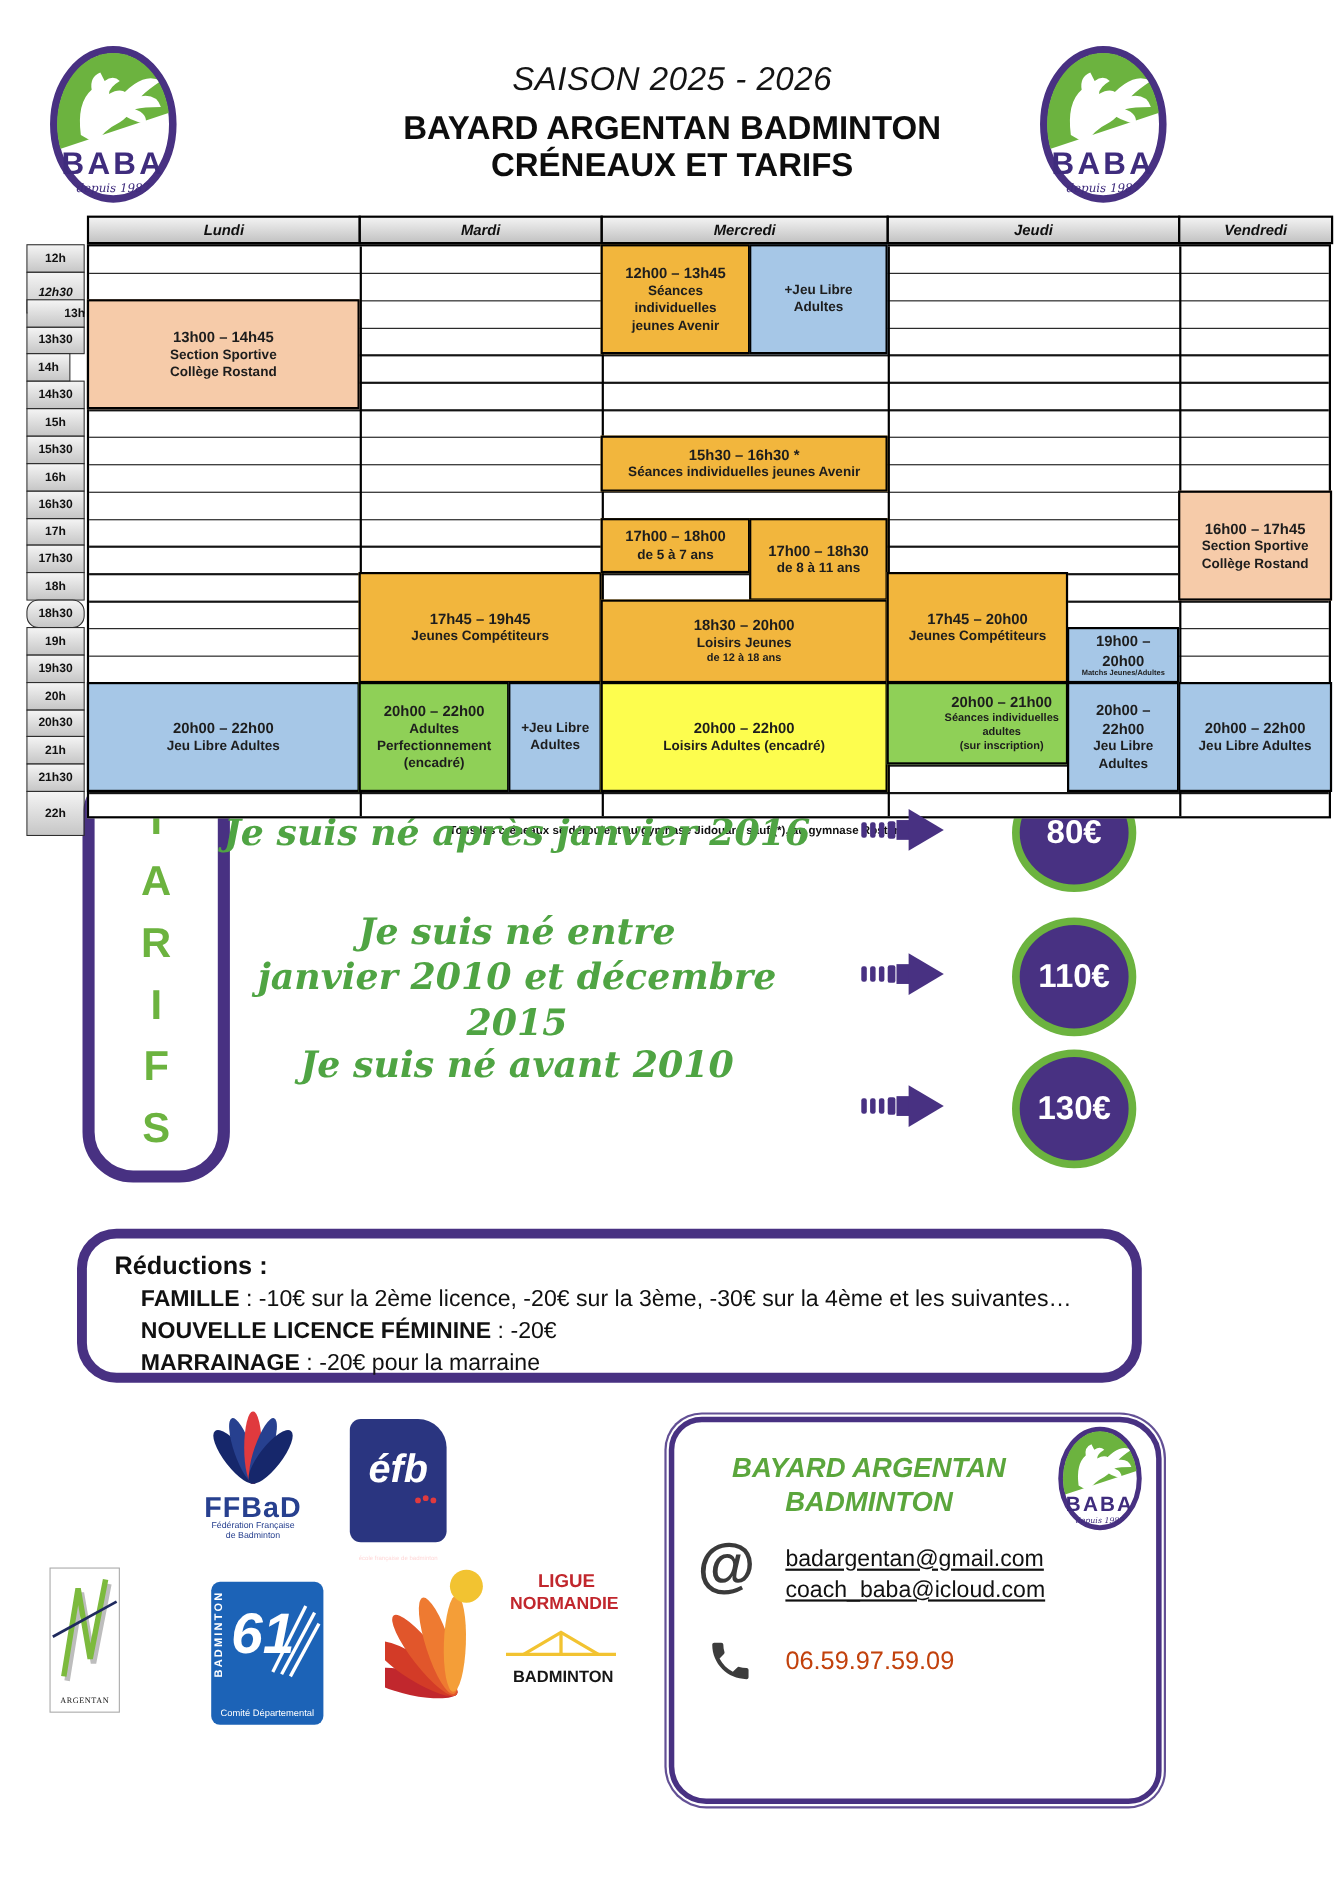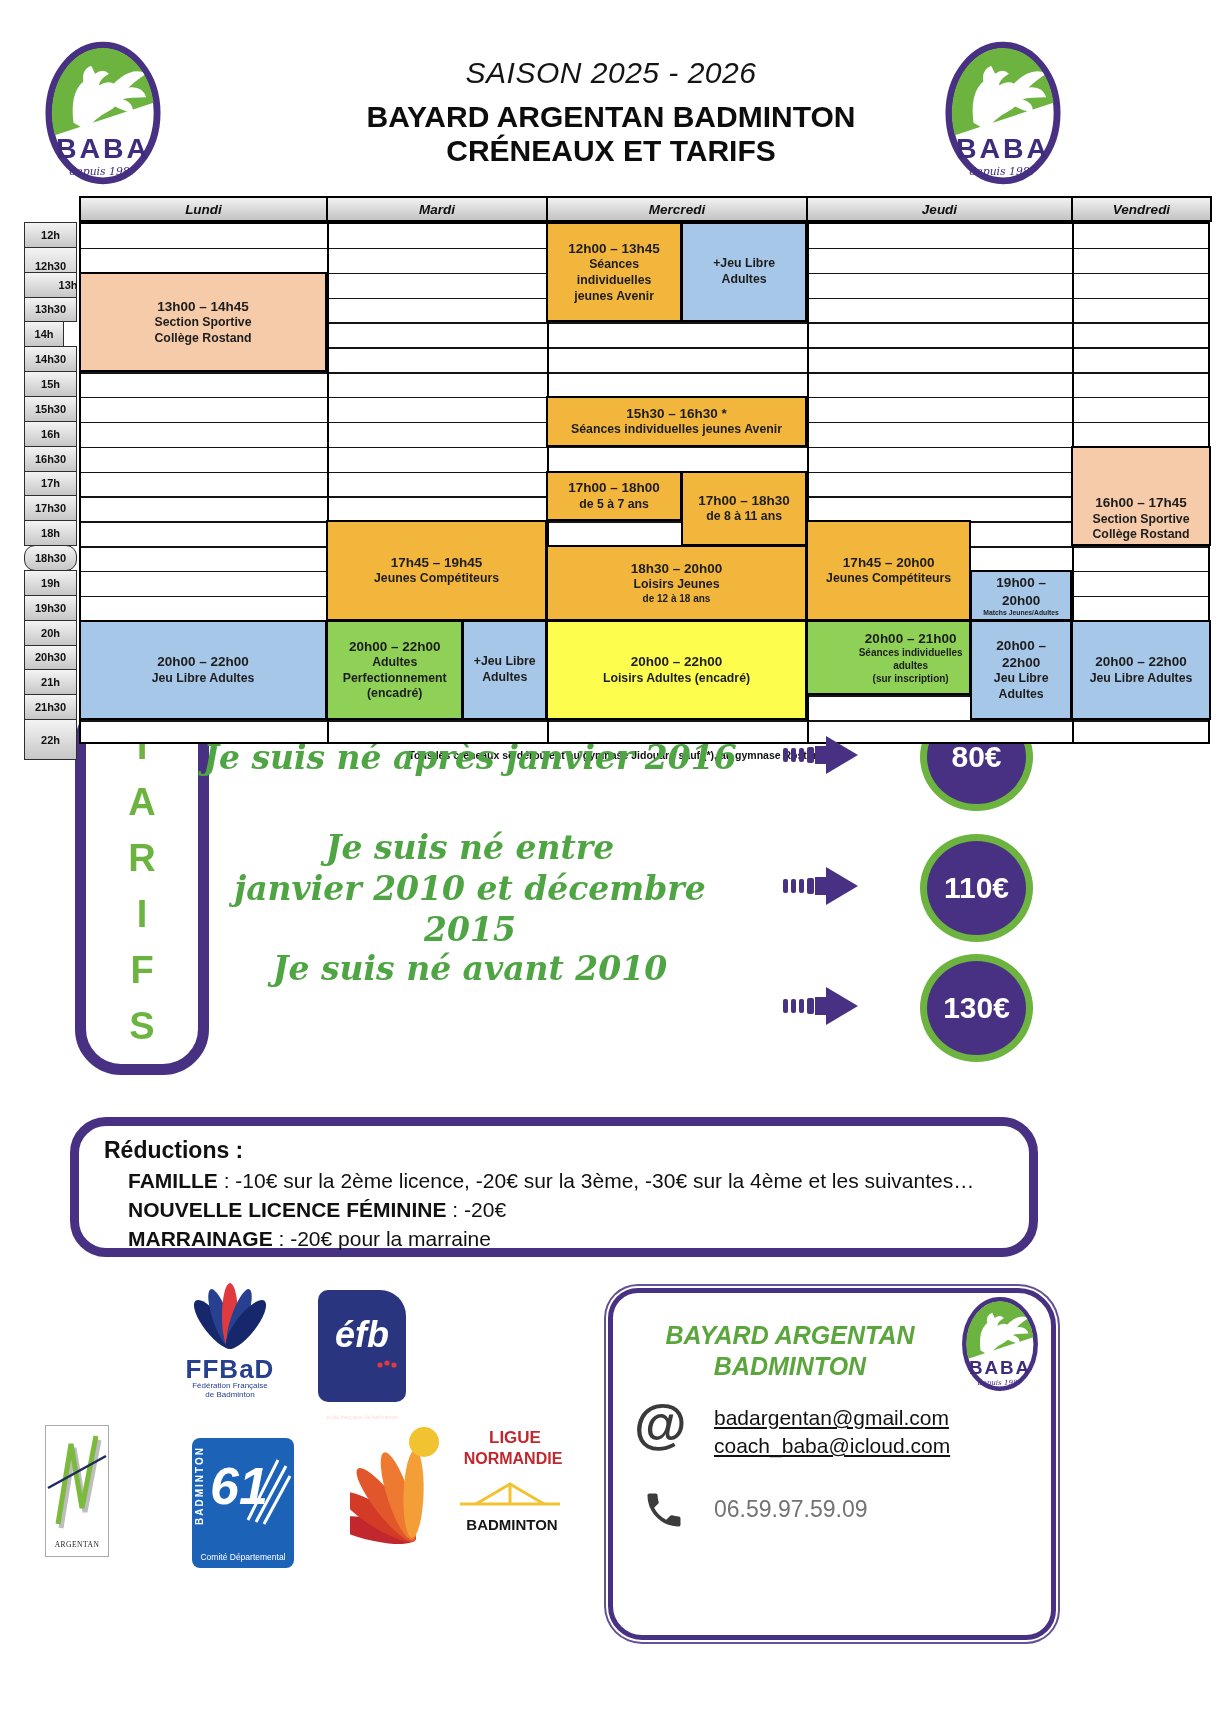--- a/index.html
+++ b/index.html
@@ -57,21 +57,21 @@
   
   .contact{position:absolute;left:608px;top:1288px;width:448px;height:352px;background:#fff;
        border:5px solid #483182;border-radius:30px 38px 30px 34px;box-sizing:border-box;
        box-shadow:0 0 0 2px #fff,0 0 0 4px rgba(72,49,130,.85)}
   .contact-title{position:absolute;left:640px;top:1320px;width:300px;text-align:center;
        color:#5BA63C;font-weight:bold;font-style:italic;font-size:25px;line-height:31px}
   .at-sign{position:absolute;left:634px;top:1392px;font-size:54px;font-weight:bold;color:#3a3a3a}
   .emails{position:absolute;left:714px;top:1404px;font-size:21px;line-height:28px}
   .emails a{color:#111;text-decoration:underline}
   .phone-icon{position:absolute;left:642px;top:1488px}
-  .phone-num{position:absolute;left:714px;top:1496px;font-size:23px;color:#737373}
+  .phone-num{position:absolute;left:714px;top:1496px;font-size:23px;color:#c2410c}
 
   .ffbad{position:absolute;left:148px;top:1283px;width:164px;height:132px;text-align:center}
   .ffbad-name{font-weight:bold;font-size:26px;color:#27408F;letter-spacing:1px;line-height:24px}
   .ffbad-sub{font-size:8px;color:#27408F;line-height:9px}
   .efb{position:absolute;left:318px;top:1290px;width:88px;height:112px;background:#2A3580;
        border-radius:10px 26px 10px 10px;text-align:center;color:#fff}
   .efb-name{font-style:italic;font-weight:bold;font-size:36px;margin-top:24px}
   .efb-sub{font-size:5.5px;color:#ffd9d9;margin-top:6px}
   .argentan{position:absolute;left:45px;top:1425px;width:64px;height:132px;background:#fff;
        border:1px solid #aaa;box-sizing:border-box;text-align:center}
@@ -124,21 +124,21 @@
     <text x="60" y="137" text-anchor="middle" font-family="DejaVu Serif, serif" font-style="italic" font-size="11" fill="#3F2C7D">depuis 1987</text>
   </svg></div>
 
   <div id="schedule">
       <div class="day-header" style="left: 79px; top: 196px; width: 249px; height: 26px;">Lundi</div>
       <div class="day-header" style="left: 326px; top: 196px; width: 222px; height: 26px;">Mardi</div>
       <div class="day-header" style="left: 546px; top: 196px; width: 262px; height: 26px;">Mercredi</div>
       <div class="day-header" style="left: 806px; top: 196px; width: 267px; height: 26px;">Jeudi</div>
       <div class="day-header" style="left: 1071px; top: 196px; width: 141px; height: 26px;">Vendredi</div>
       <div class="time-cell" style="left: 24px; top: 222px; width: 53px; height: 25.857px;">12h</div>
-      <div class="time-cell" style="left: 24px; top: 246.857px; width: 53px; height: 38px;">12h30</div>
+      <div class="time-cell" style="left: 24px; top: 246.857px; width: 53px; height: 38px; font-style: italic;">12h30</div>
       <div class="time-cell" style="left: 24px; top: 271.714px; width: 53px; height: 25.857px; padding-left: 35px;">13h</div>
       <div class="time-cell" style="left: 24px; top: 296.571px; width: 53px; height: 25.857px;">13h30</div>
       <div class="time-cell" style="left: 24px; top: 321.428px; width: 40px; height: 25.857px;">14h</div>
       <div class="time-cell" style="left: 24px; top: 346.285px; width: 53px; height: 25.857px;">14h30</div>
       <div class="time-cell" style="left: 24px; top: 371.142px; width: 53px; height: 25.857px;">15h</div>
       <div class="time-cell" style="left: 24px; top: 395.999px; width: 53px; height: 25.857px;">15h30</div>
       <div class="time-cell" style="left: 24px; top: 420.856px; width: 53px; height: 25.857px;">16h</div>
       <div class="time-cell" style="left: 24px; top: 445.713px; width: 53px; height: 25.857px;">16h30</div>
       <div class="time-cell" style="left: 24px; top: 470.57px; width: 53px; height: 25.857px;">17h</div>
       <div class="time-cell" style="left: 24px; top: 495.427px; width: 53px; height: 25.857px;">17h30</div>
@@ -244,21 +244,21 @@
         <div class="b">20h00 – 21h00</div>
         <div class="sm">Séances individuelles adultes</div>
         <div class="sm">(sur inscription)</div>
       </div>
       <div class="blk" style="left: 970.3px; top: 619.712px; width: 101.7px; height: 100.428px; background: rgb(166, 199, 231);">
         <div class="b">20h00 –</div>
         <div class="b">22h00</div>
         <div class="n">Jeu Libre</div>
         <div class="n">Adultes</div>
       </div>
-      <div class="blk" style="left: 1071px; top: 445.713px; width: 140px; height: 100.428px; background: rgb(246, 203, 169); justify-content: flex-end;">
+      <div class="blk" style="left: 1071px; top: 445.713px; width: 140px; height: 100.428px; background: rgb(246, 203, 169);">
         <div class="b">16h00 – 17h45</div>
         <div class="n">Section Sportive</div>
         <div class="n">Collège Rostand</div>
       </div>
       <div class="blk" style="left: 1071px; top: 619.712px; width: 140px; height: 100.428px; background: rgb(166, 199, 231);">
         <div class="b">20h00 – 22h00</div>
         <div class="n">Jeu Libre Adultes</div>
       </div>
     </div>
   <div class="footnote">Tous les créneaux se déroulent au gymnase Jidouard sauf (*), au gymnase Rostand</div>

